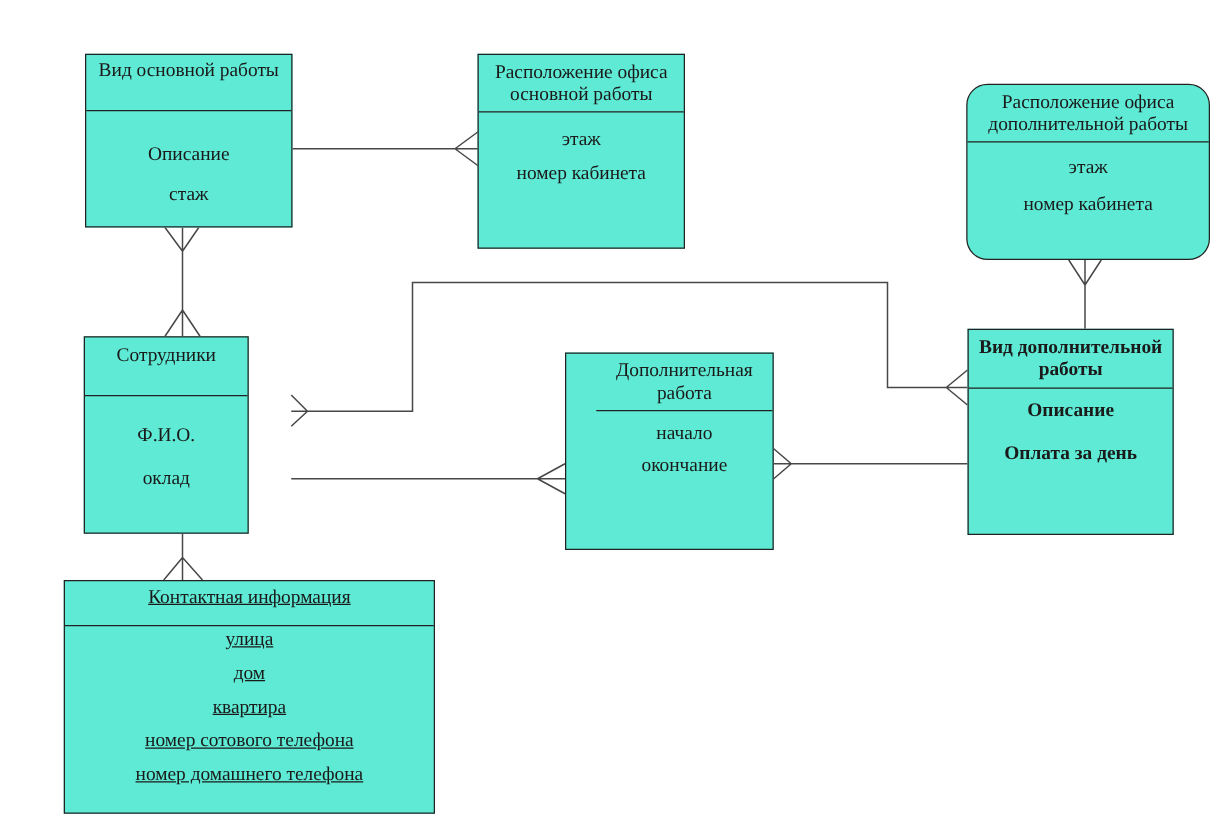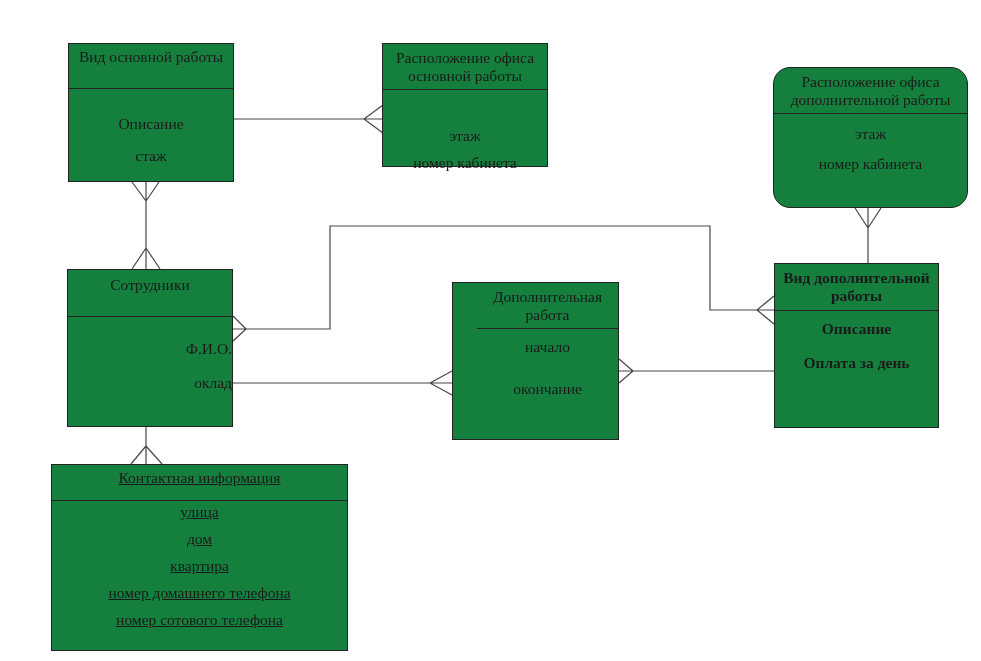--- a/index.html
+++ b/index.html
@@ -12,21 +12,21 @@
     font-size: 15.5px;
     color: #1a1a1a;
     overflow: hidden;
   }
   svg.wires { position: absolute; left: 0; top: 0; z-index: 1; }
   svg.wires path { stroke: #474747; stroke-width: 1.2; fill: none; }
 
   .entity {
     position: absolute;
     z-index: 2;
-    background: #15803d;
+    background: #5eead4;
     border: 1.5px solid #222222;
     box-sizing: border-box;
     display: flex;
     flex-direction: column;
   }
   .ehead {
     box-sizing: border-box;
     border-bottom: 1.5px solid #222222;
     display: flex;
     justify-content: center;
@@ -41,35 +41,35 @@
     flex-direction: column;
     align-items: center;
     text-align: center;
     line-height: 18px;
   }
 
   #e0 { left: 68px;  top: 43px;  width: 166px; height: 139px; }
   #e0 .ehead { height: 45px; padding-top: 4px; }
   #e0 .ebody { padding-top: 26px; gap: 14px; }
 
-  #e1 { left: 382px; top: 43px;  width: 166px; height: 124px; gap: 24px; }
+  #e1 { left: 382px; top: 43px;  width: 166px; height: 156px; }
   #e1 .ehead { height: 46px; }
   #e1 .ebody { padding-top: 13px; gap: 9px; }
 
   #e2 { left: 773px; top: 67px;  width: 195px; height: 141px; border-radius: 17px; }
   #e2 .ehead { height: 46px; }
   #e2 .ebody { padding-top: 11px; gap: 12px; }
 
-  #e3 { left: 67px;  top: 269px; width: 166px; height: 158px; }
+  #e3 { left: 67px;  top: 269px; width: 132px; height: 158px; }
   #e3 .ehead { height: 47px; padding-top: 6px; }
-  #e3 .ebody { padding-top: 23px; gap: 16px; align-items: flex-end; }
+  #e3 .ebody { padding-top: 23px; gap: 16px; }
 
   #e4 { left: 452px; top: 282px; width: 167px; height: 158px; padding-left: 24px; }
   #e4 .ehead { height: 46px; }
-  #e4 .ebody { padding-top: 9px; gap: 24px; }
+  #e4 .ebody { padding-top: 9px; gap: 8px; }
 
   #e5 { left: 774px; top: 263px; width: 165px; height: 165px; font-weight: bold; }
   #e5 .ehead { height: 47px; }
   #e5 .ebody { padding-top: 9px; gap: 16px; }
 
   #e6 { left: 51px;  top: 464px; width: 297px; height: 187px; text-decoration: underline; }
   #e6 .ehead { height: 36px; padding-top: 4px; }
   #e6 .ebody { padding-top: 2px; gap: 9px; align-items: center; }
 </style>
 </head>
@@ -134,18 +134,18 @@
       <div>Оплата за день</div>
     </div>
   </div>
 
   <div class="entity" id="e6">
     <div class="ehead top">Контактная информация</div>
     <div class="ebody">
       <div>улица</div>
       <div>дом</div>
       <div>квартира</div>
+      <div>номер сотового телефона</div>
       <div>номер домашнего телефона</div>
-      <div>номер сотового телефона</div>
     </div>
   </div>
 
 </div>
 
 </body></html>

